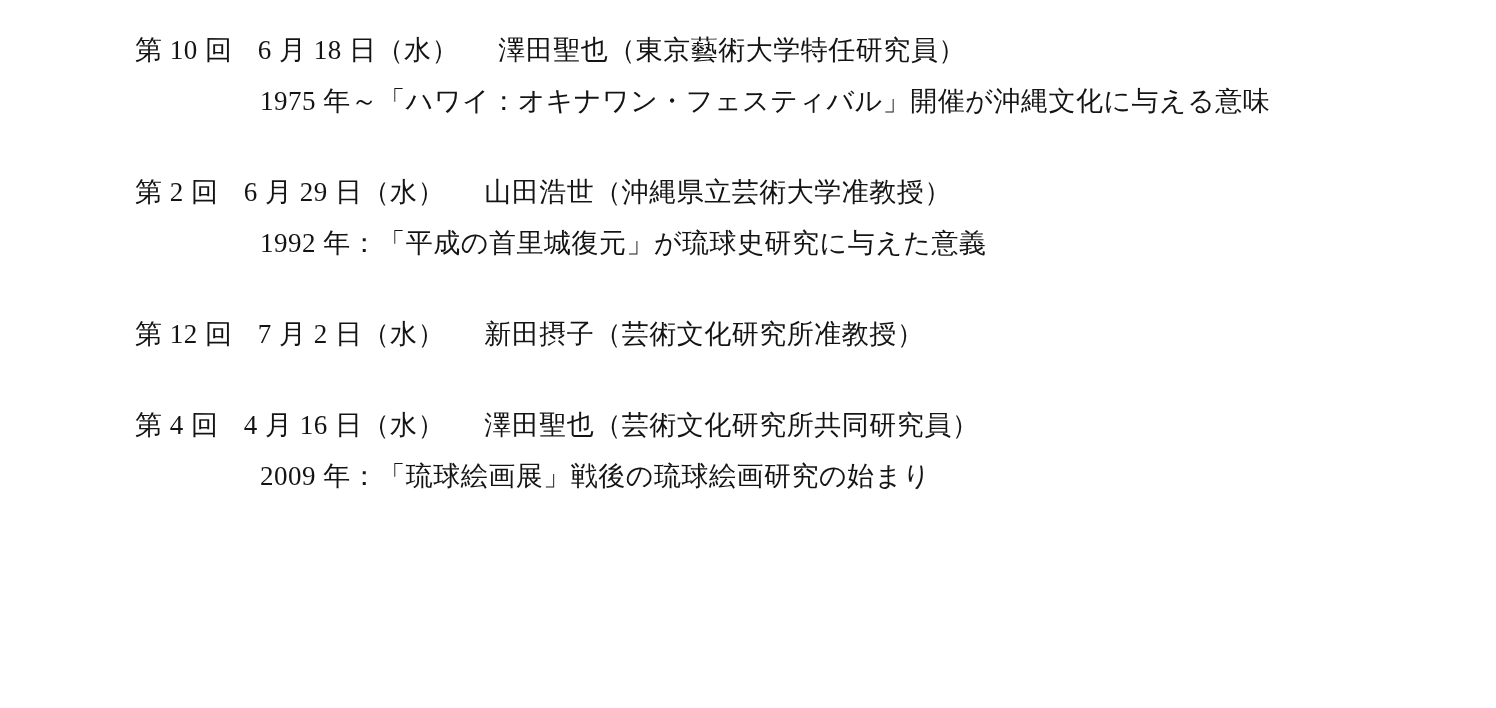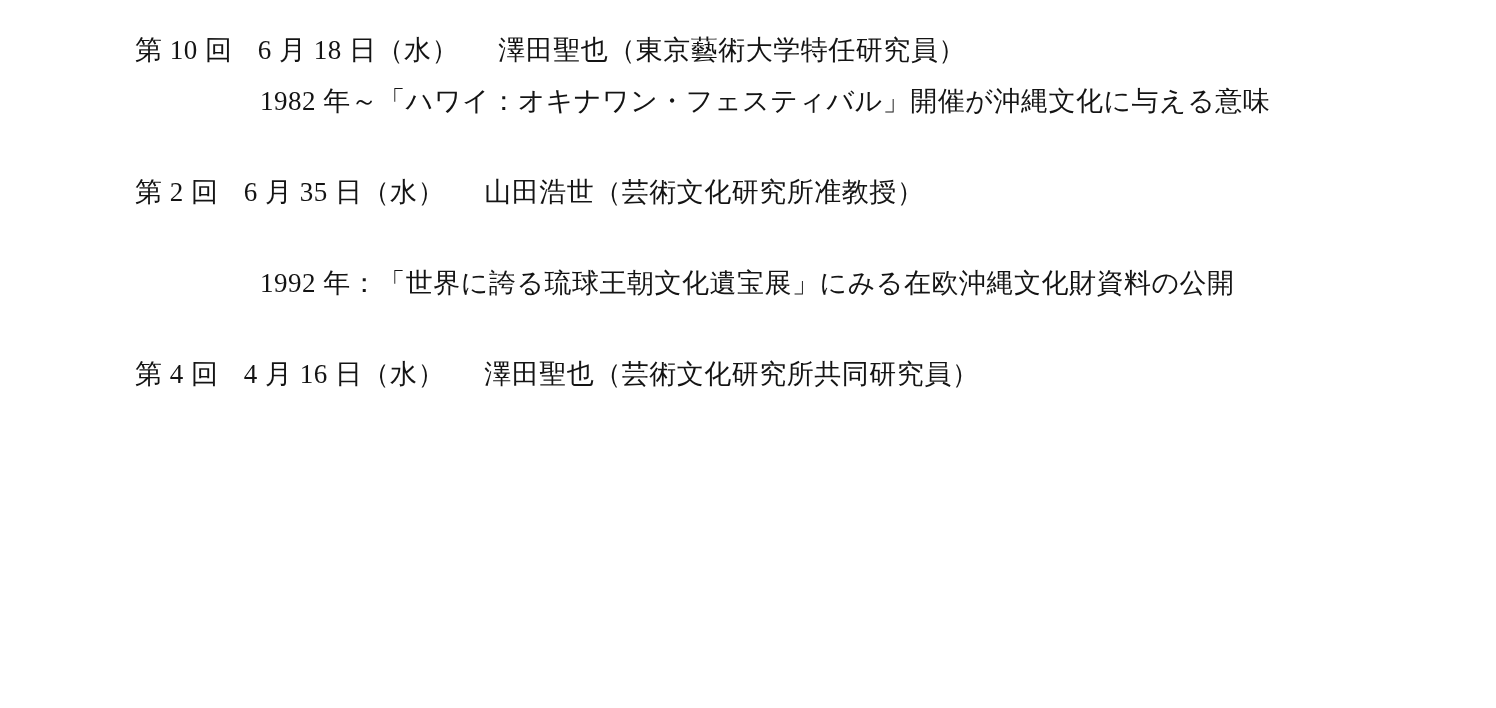--- a/index.html
+++ b/index.html
@@ -49,40 +49,48 @@
 
 <div class="page">
 
   <div class="session">
     <div class="session-line">
       <span class="session-number">第 10 回</span>
       <span class="session-date">6 月 18 日（水）</span>
       <span class="session-speaker">澤田聖也（東京藝術大学特任研究員）</span>
     </div>
     <div class="session-line session-title-line">
-      <span>1982 年～「ハワイ：オキナワン・フェスティバル」開催が沖縄文化に与える意味</span>
+      <span>1975 年～「ハワイ：オキナワン・フェスティバル」開催が沖縄文化に与える意味</span>
     </div>
   </div>
 
   <div class="session">
     <div class="session-line">
       <span class="session-number">第 2 回</span>
-      <span class="session-date">6 月 35 日（水）</span>
-      <span class="session-speaker">山田浩世（芸術文化研究所准教授）</span>
+      <span class="session-date">6 月 29 日（水）</span>
+      <span class="session-speaker">山田浩世（沖縄県立芸術大学准教授）</span>
+    </div>
+    <div class="session-line session-title-line">
+      <span>1992 年：「平成の首里城復元」が琉球史研究に与えた意義</span>
     </div>
   </div>
 
   <div class="session">
-    <div class="session-line session-title-line">
-      <span>1992 年：「世界に誇る琉球王朝文化遺宝展」にみる在欧沖縄文化財資料の公開</span>
+    <div class="session-line">
+      <span class="session-number">第 12 回</span>
+      <span class="session-date">7 月 2 日（水）</span>
+      <span class="session-speaker">新田摂子（芸術文化研究所准教授）</span>
     </div>
   </div>
 
 
   <div class="session">
     <div class="session-line">
       <span class="session-number">第 4 回</span>
       <span class="session-date">4 月 16 日（水）</span>
       <span class="session-speaker">澤田聖也（芸術文化研究所共同研究員）</span>
     </div>
+    <div class="session-line session-title-line">
+      <span>2009 年：「琉球絵画展」戦後の琉球絵画研究の始まり</span>
+    </div>
   </div>
 
 </div>
 
 </body></html>

